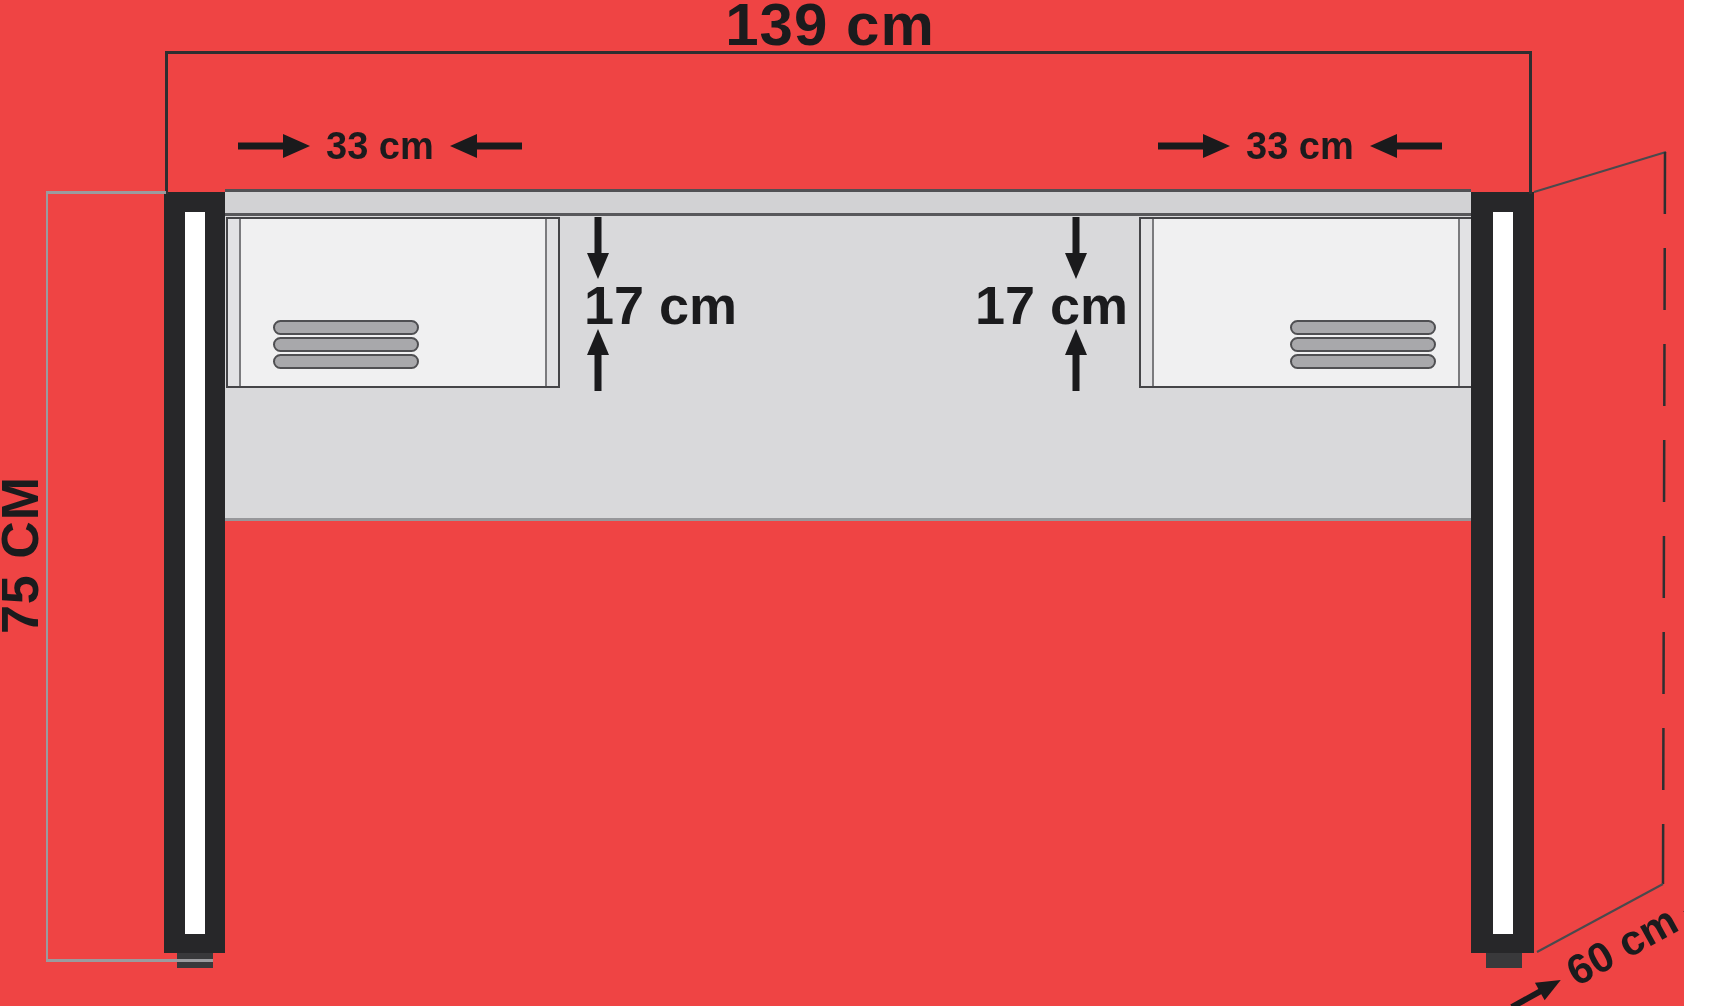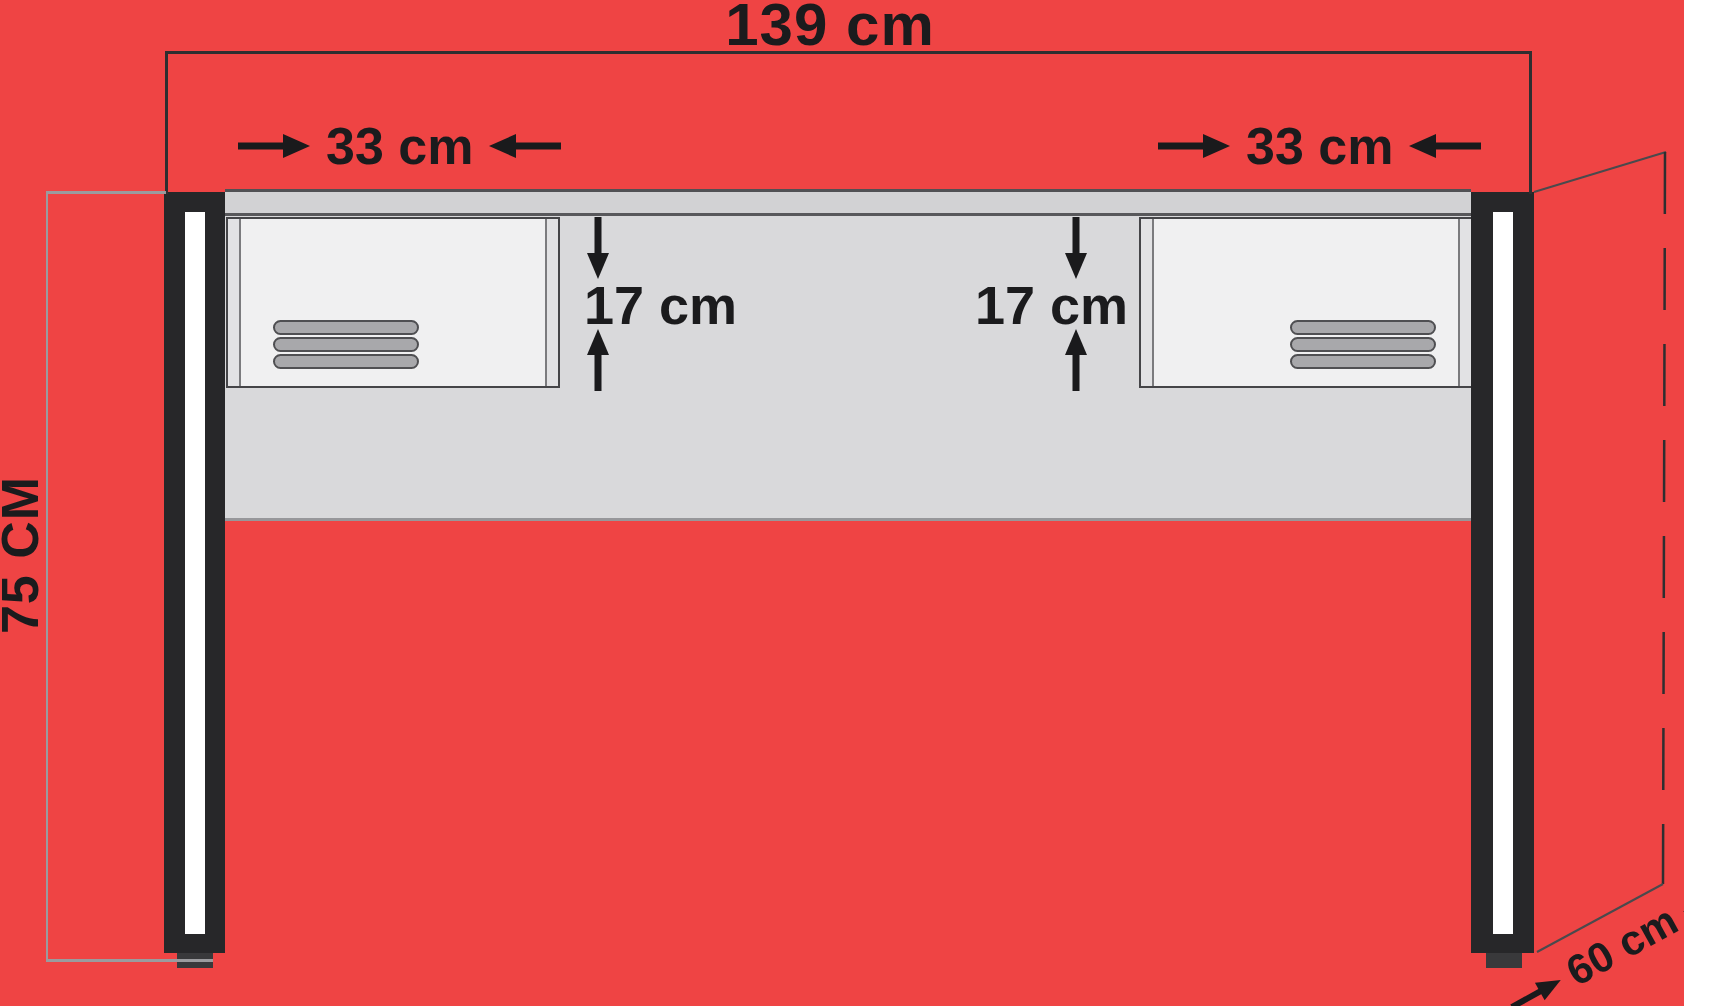--- a/index.html
+++ b/index.html
@@ -30,21 +30,21 @@
   }
   .leg{position:absolute;top:192px;height:761px;background:#272729;}
   .slot{position:absolute;top:20px;width:20px;height:722px;background:#ffffff;}
   .foot{position:absolute;top:953px;width:36px;height:15px;background:#39393b;}
   
   .dline{position:absolute;background:#2e2e30;}
   .dline.light{background:#9b9b9e;}
   
   .lbl{position:absolute;font-weight:700;line-height:1;white-space:nowrap;color:#1b1b1d;}
   .t60{font-size:60px;letter-spacing:1px;}
-  .t48{font-size:52px;}
+  .t48{font-size:38px;}
   .t54{font-size:54px;}
   .t52{font-size:52px;letter-spacing:1px;}
   .t42{font-size:42px;}
   
   .dim-h{position:absolute;display:flex;align-items:center;gap:16px;height:56px;}
   .arrow-h{position:relative;height:26px;flex:0 0 auto;}
   .arrow-h .tail{position:absolute;top:50%;transform:translateY(-50%);height:7px;background:#1a1a1c;}
   .arrow-h.right{width:72px;}
   .arrow-h.right .tail{left:0;right:22px;}
   .arrow-h.right::after{content:"";position:absolute;right:0;top:50%;transform:translateY(-50%);

